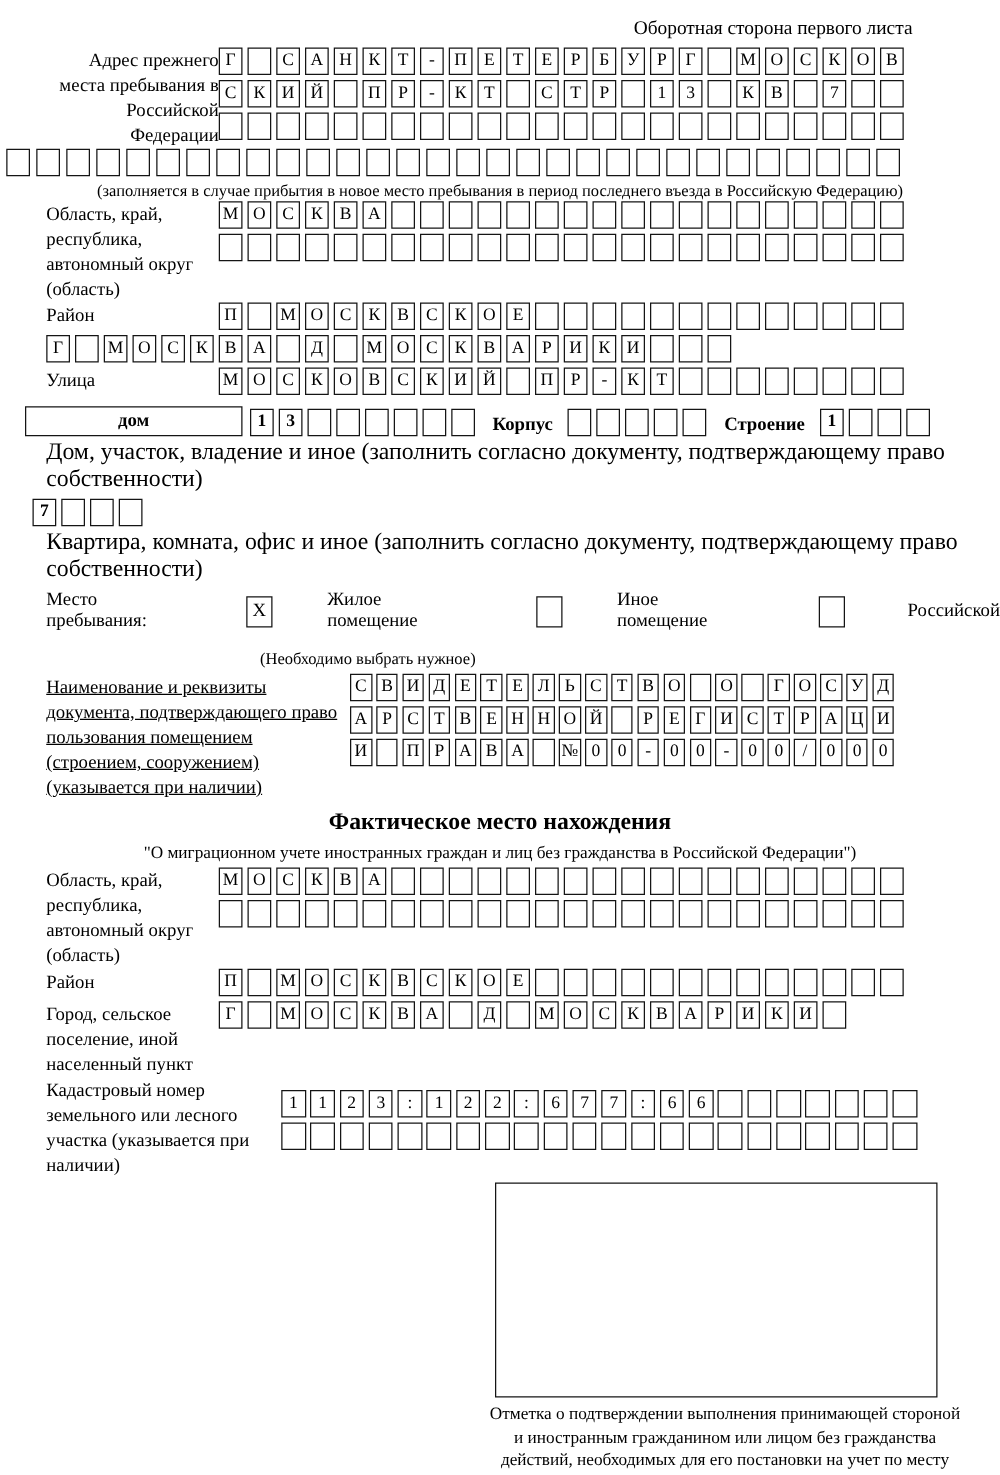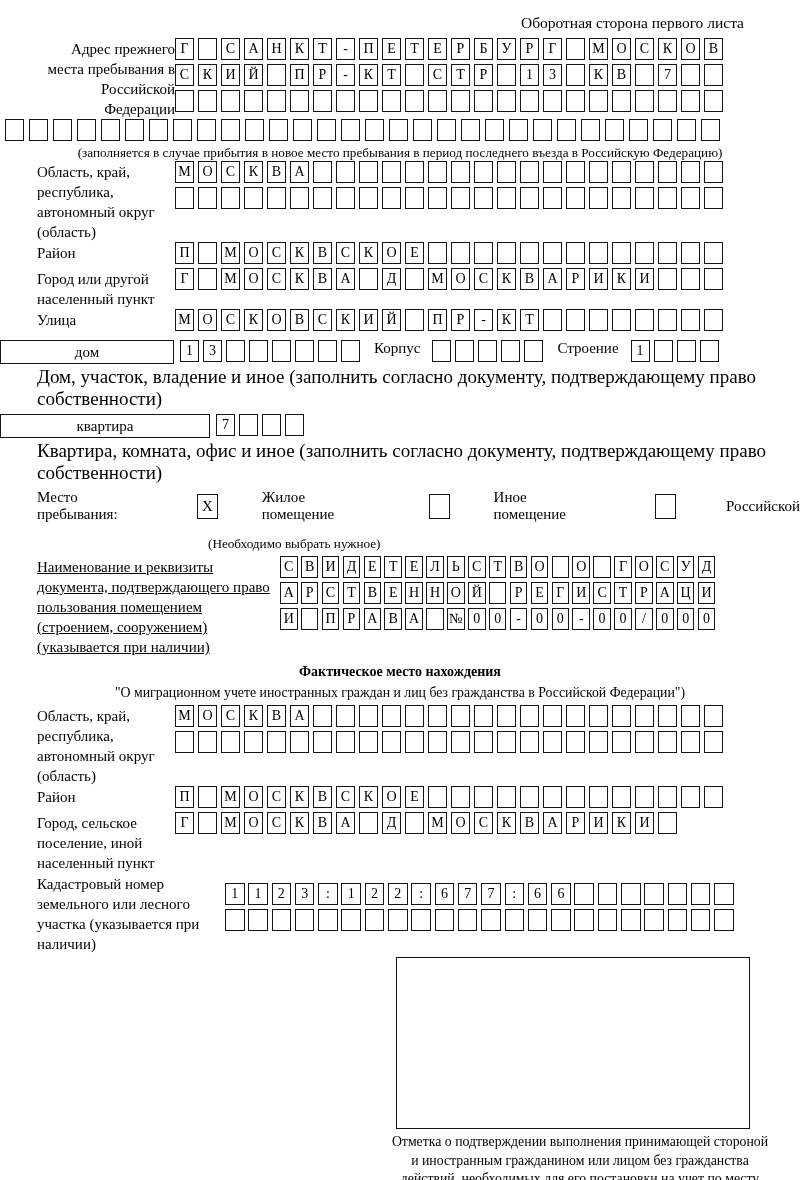--- a/index.html
+++ b/index.html
@@ -1,40 +1,40 @@
 <!DOCTYPE html>
 <html><head>
 <meta charset="utf-8">
 <style>
   html,body{margin:0;padding:0;background:#fff;color:#000;}
   body{width:800px;height:1180px;font-family:"Liberation Serif",serif;overflow:hidden;}
   .page{position:relative;width:800px;height:1180px;background:#fff;}
-  .header-note{text-align:right;padding:14px 56px 0 0;font-size:15.5px;}
+  .header-note{text-align:right;padding:14px 70px 0 0;font-size:15.5px;}
 
   .field{display:flex;align-items:flex-start;margin-left:37px;}
   .flabel{font-size:15px;line-height:20px;padding-top:1px;flex-shrink:0;}
   .w138{width:138px;}
   .w243{width:243px;text-decoration:underline;}
   .w188{width:188px;}
 
   .cellrow{display:flex;gap:4px;margin-bottom:4px;}
   .cbox{width:17px;height:20px;border:1.7px solid #141414;display:flex;align-items:center;
         justify-content:center;font-size:14px;flex-shrink:0;background:#fff;}
   .cellrow.full{margin-left:5px;gap:5px;}
   .cellrow.doc{gap:3.4px;}
   .cellrow.doc .cbox{width:15.5px;}
   .cellrow.cad{gap:3.8px;}
   .cellrow.cad .cbox{width:17.5px;}
 
   .small-note{text-align:center;font-size:13.2px;margin-top:0px;}
   .sec-title{text-align:center;font-weight:bold;font-size:16.5px;margin:5px 0 7px 0;}
-  .fact-title{text-align:center;font-weight:bold;font-size:14px;margin:7px 0 4px 0;}
+  .fact-title{text-align:center;font-weight:bold;font-size:19px;margin:7px 0 4px 0;}
   .fact-note{text-align:center;font-size:13.8px;line-height:18px;}
 
-  .inline-row{display:flex;align-items:flex-start;margin-top:5px;}
+  .inline-row{display:flex;align-items:flex-end;margin-left:20px;margin-top:5px;font-weight:bold;}
   .wbox{border:1.7px solid #141414;height:22px;display:flex;align-items:center;
         justify-content:center;font-size:15px;background:#fff;flex-shrink:0;}
   .wbox.dom{width:172px;}
   .wbox.kv{width:208px;}
   .inline-row .cellrow{margin-bottom:0;margin-left:6px;}
   .inline-label{font-size:15px;margin:0 6px 0 14px;white-space:nowrap;}
 
   .caption{margin-left:37px;font-size:19px;margin-top:2px;}
 
   .check-row{display:flex;align-items:center;margin-left:37px;margin-top:5px;font-size:15px;gap:34px;}
@@ -255,21 +255,20 @@
         <span class="cbox"></span>
         <span class="cbox"></span>
         <span class="cbox"></span>
         <span class="cbox"></span>
         <span class="cbox"></span>
         <span class="cbox"></span>
       </div>
   </div>
 
   <div class="field">
-    <div class="flabel w138">Город или другой населенный пункт</div>
     <div class="cellrow">
         <span class="cbox">Г</span>
         <span class="cbox"></span>
         <span class="cbox">М</span>
         <span class="cbox">О</span>
         <span class="cbox">С</span>
         <span class="cbox">К</span>
         <span class="cbox">В</span>
         <span class="cbox">А</span>
         <span class="cbox"></span>
@@ -345,21 +344,20 @@
     <div class="cellrow">
         <span class="cbox">1</span>
         <span class="cbox"></span>
         <span class="cbox"></span>
         <span class="cbox"></span>
       </div>
   </div>
   <div class="caption">Дом, участок, владение и иное (заполнить согласно документу, подтверждающему право собственности)</div>
 
   <div class="inline-row mt4">
-    <div class="wbox kv">квартира</div>
     <div class="cellrow">
         <span class="cbox">7</span>
         <span class="cbox"></span>
         <span class="cbox"></span>
         <span class="cbox"></span>
       </div>
   </div>
   <div class="caption">Квартира, комната, офис и иное (заполнить согласно документу, подтверждающему право собственности)</div>
 
   <div class="check-row">

